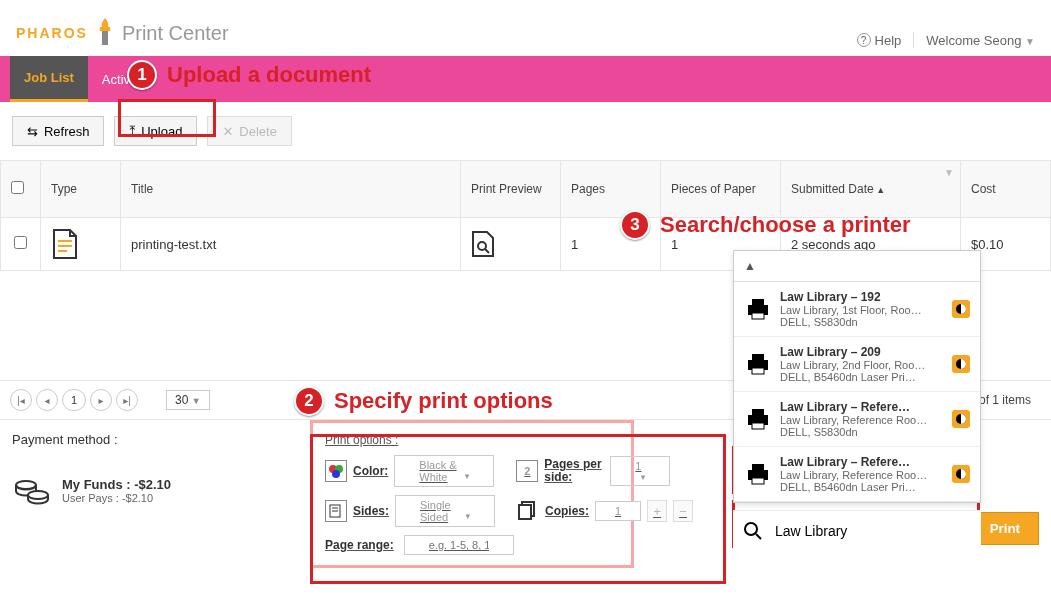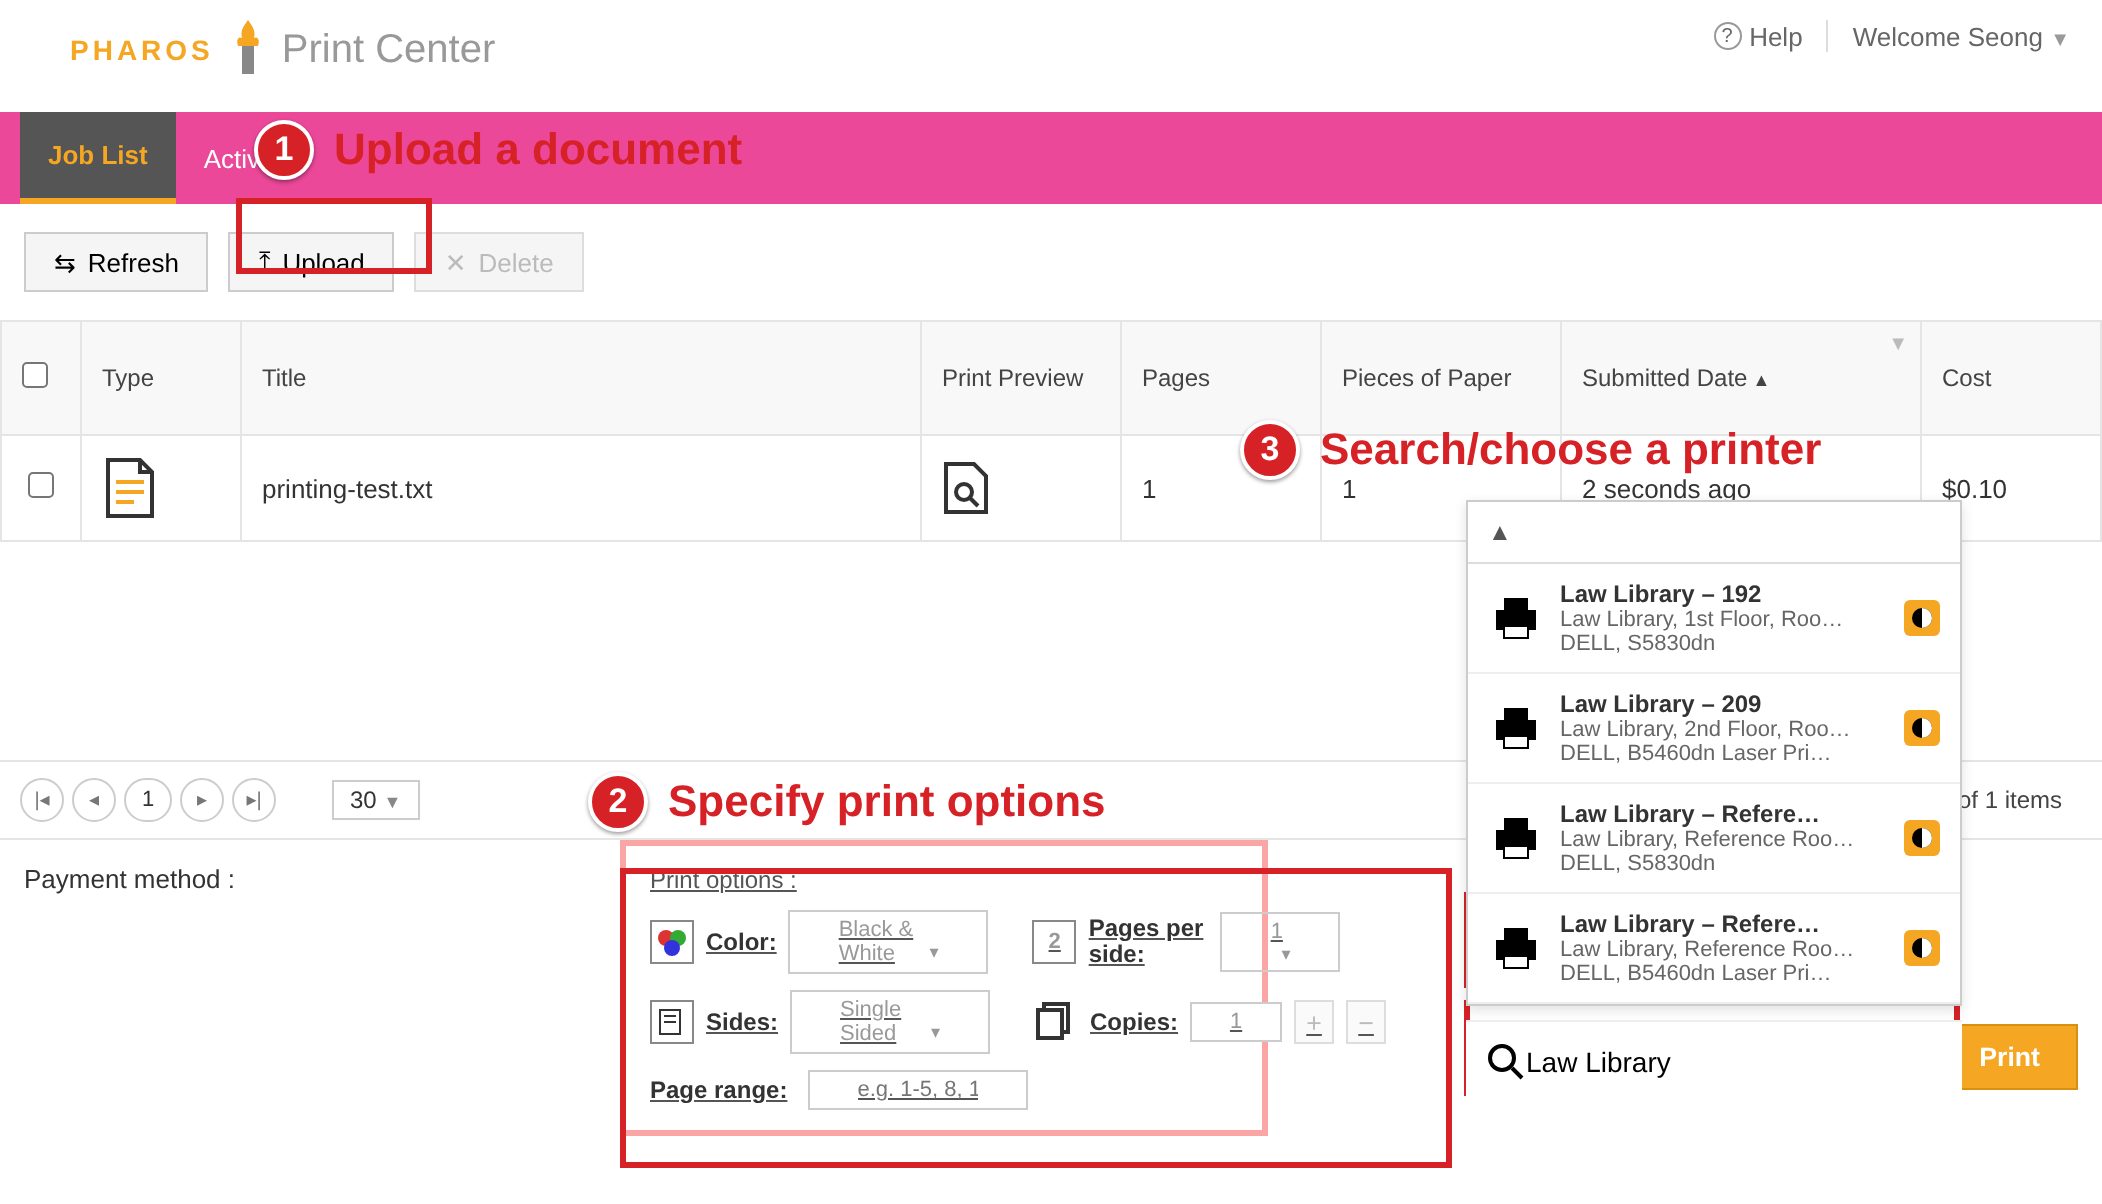--- a/index.html
+++ b/index.html
@@ -1,17 +1,17 @@
 <!DOCTYPE html>
 <html><head>
 <meta charset="utf-8">
 <style>
 * { box-sizing: border-box; margin: 0; padding: 0; }
 body { font-family: Arial, Helvetica, sans-serif; font-size: 13px; color: #333; background: #fff; width: 1051px; height: 602px; overflow: hidden; position: relative; }
-.header { display: flex; align-items: flex-start; justify-content: space-between; padding: 10px 16px 8px 16px; height: 56px; margin-left: 19px; }
+.header { display: flex; align-items: flex-end; justify-content: space-between; padding: 10px 16px 8px 16px; height: 56px; }
 .brand { display: flex; align-items: center; gap: 8px; }
 .logo-text { color: #f5a623; font-weight: bold; letter-spacing: 2px; font-size: 14px; }
 .brand-sub { color: #999; font-size: 20px; font-weight: 300; }
 .header-right { display: flex; align-items: center; gap: 12px; color: #666; font-size: 13px; }
 .help { display: flex; align-items: center; gap: 4px; cursor: pointer; }
 .vr { border-left: 1px solid #ddd; height: 16px; }
 .welcome { cursor: pointer; }
 .tabs { background: #ec4899; display: flex; align-items: center; height: 46px; padding-left: 10px; }
 .tab { color: #fff; padding: 0 14px; height: 100%; display: flex; align-items: center; font-size: 13px; cursor: pointer; }
 .tab.active { color: #f5a623; border-bottom: 3px solid #f5a623; background: #555; font-weight: bold; }
@@ -43,21 +43,21 @@
 .opt-select { border: 1px solid #ccc; padding: 3px 24px; font-size: 11px; color: #999; width: 100px; }
 .opt-input { border: 1px solid #ccc; padding: 3px 6px; font-size: 11px; color: #999; width: 46px; text-align: center; }
 .step-btn { border: 1px solid #ddd; width: 20px; height: 22px; background: #fafafa; color: #bbb; cursor: pointer; }
 .printer-panel { margin-left: auto; width: 248px; border: 1px solid #ccc; background: #fff; position: absolute; right: 70px; top: 250px; z-index: 5; box-shadow: 0 2px 6px rgba(0,0,0,0.12); }
 .pp-head { border-bottom: 1px solid #ddd; padding: 8px 10px; font-size: 12px; color: #555; display: flex; justify-content: space-between; }
 .pp-item { display: flex; align-items: center; gap: 8px; padding: 8px 10px; border-bottom: 1px solid #eee; cursor: pointer; }
 .pp-text .t1 { font-weight: bold; font-size: 12px; }
 .pp-text .t2 { font-size: 11px; color: #666; }
 .pp-text .t3 { font-size: 11px; color: #666; }
 .pp-badge { margin-left: auto; width: 18px; height: 18px; background: #f5a623; border-radius: 3px; display: flex; align-items: center; justify-content: center; }
-.search-row { display: flex; align-items: center; padding: 10px; gap: 0; position: absolute; right: 70px; top: 510px; width: 248px; border-top: 1px solid #eee; background: #fff; z-index: 6; }
+.search-row { display: flex; align-items: center; padding: 10px; gap: 12px; position: absolute; right: 70px; top: 510px; width: 248px; border-top: 1px solid #eee; background: #fff; z-index: 6; }
 .search-input { border: none; outline: none; font-size: 14px; flex: 1; }
 .print-btn { position: absolute; right: 12px; top: 512px; background: #f5a623; color: #fff; border: 1px solid #d98f10; padding: 8px 18px; font-weight: bold; cursor: pointer; }
 .callout { position: absolute; color: #d62226; font-weight: bold; font-size: 22px; display: flex; align-items: center; gap: 10px; }
 .callout-badge { background: #d62226; color: #fff; width: 30px; height: 30px; border-radius: 15px; display: flex; align-items: center; justify-content: center; font-size: 17px; border: 2px solid #fff; box-shadow: 0 1px 2px rgba(0,0,0,0.4); }
 .red-box { position: absolute; border: 3px solid #d62226; pointer-events: none; }
 .sort-asc::after { content: ' ▲'; font-size: 9px; }
 .th-submitted { position: relative; }
 .filter-icon { position: absolute; right: 6px; top: 6px; color: #bbb; font-size: 10px; }
 .torch { width: 18px; height: 30px; }
 .opt-icon { width: 22px; height: 22px; border: 1px solid #888; display: flex; align-items: center; justify-content: center; font-size: 11px; font-weight: bold; background: #fff; }
@@ -159,20 +159,32 @@
   <div class="pg-curr">1</div>
   <div class="pg-btn">▸</div>
   <div class="pg-btn">▸|</div>
   <div class="pg-size"><span>30</span> <span style="font-size:9px;color:#888;">▼</span></div>
   <div class="items-count">1 of 1 items</div>
 </div>
 
 <div class="bottom-row">
   <div>
     <div class="pay-method">Payment method :</div>
+    <div class="funds-block">
+      <svg width="36" height="30">
+          <ellipse cx="12" cy="10" rx="10" ry="4" fill="#fff" stroke="#333" stroke-width="2"></ellipse>
+          <path d="M2 10 C2 16 22 16 22 10 L22 16 C22 22 2 22 2 16 Z" fill="#fff" stroke="#333" stroke-width="2"></path>
+          <ellipse cx="24" cy="20" rx="10" ry="4" fill="#fff" stroke="#333" stroke-width="2"></ellipse>
+          <path d="M14 20 L14 24 C14 30 34 30 34 24 L34 20" fill="none" stroke="#333" stroke-width="2"></path>
+        </svg>
+      <div class="funds-text">
+        <div class="main"><span>My Funds : </span><span>-$2.10</span></div>
+        <div class="sub"><span>User Pays : </span><span>-$2.10</span></div>
+      </div>
+    </div>
   </div>
 
   <div class="options-panel">
     <div class="options-title">Print options :</div>
     <div class="opt-row">
       <div class="opt-item">
         <div class="opt-icon">
             <svg width="16" height="16">
               <circle cx="5" cy="6" r="4" fill="#d33"></circle>
               <circle cx="11" cy="6" r="4" fill="#3a3"></circle>

